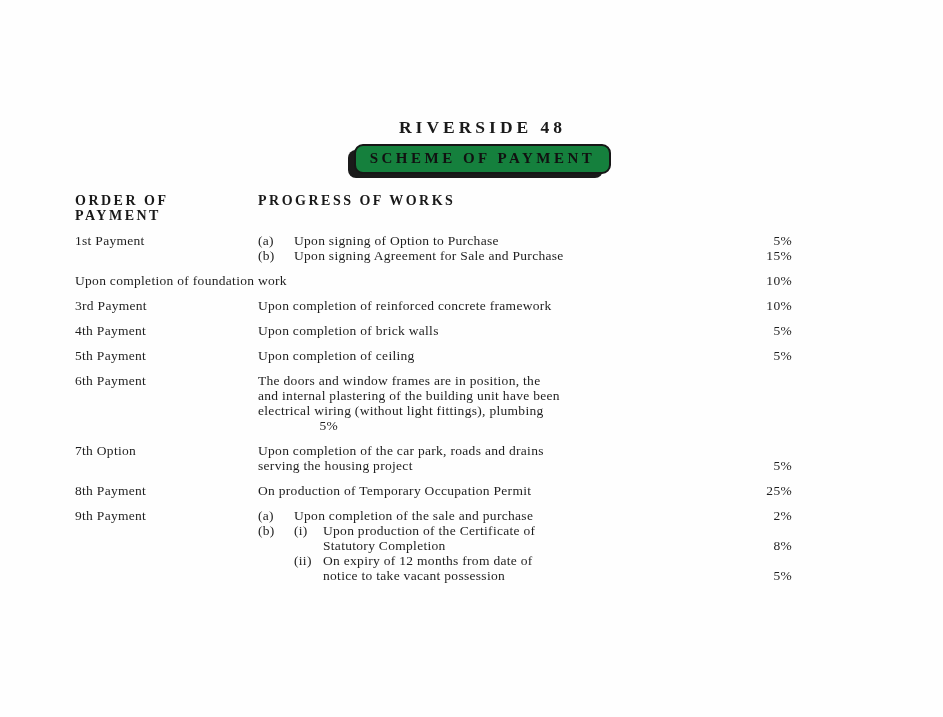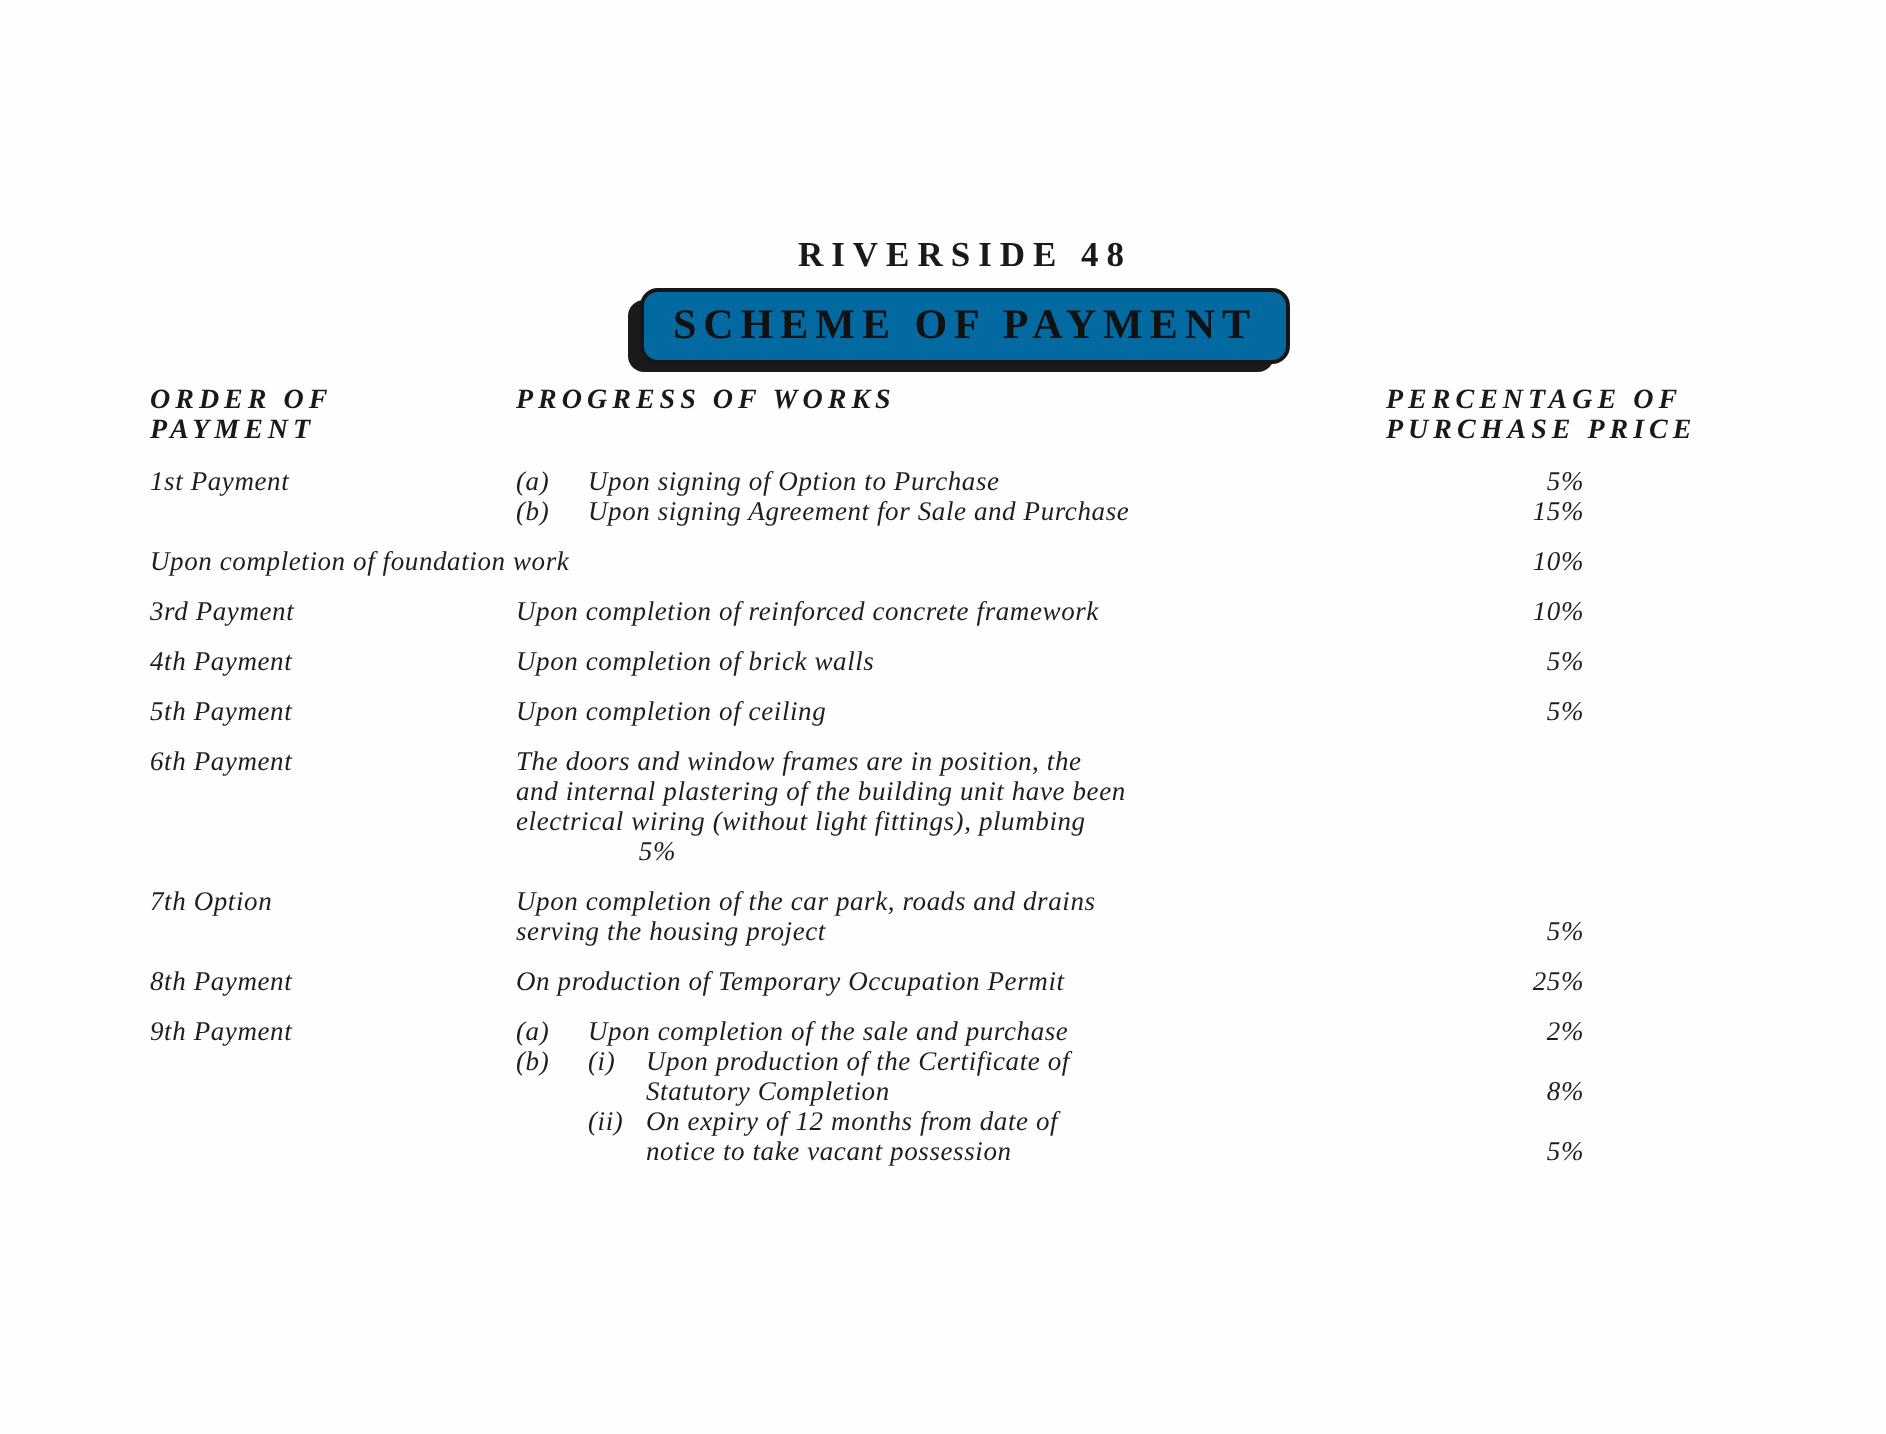--- a/index.html
+++ b/index.html
@@ -15,28 +15,28 @@
   
   .doc-header{position:absolute;top:117px;left:22px;right:0;text-align:center;}
   .doc-title{
     font-size:17.5px;font-weight:bold;letter-spacing:4px;
     line-height:20px;color:#1a1a1a;
   }
   .scheme-box{
     display:inline-block;margin-top:7px;
     border:2.5px solid #161616;border-radius:9px;
     padding:4px 14px 5px 14px;
-    background:#0369a1;
+    background:#15803d;
     box-shadow:-7px 5px 0 -1px #1a1a1a;
-    font-size:21px;font-weight:bold;letter-spacing:3.5px;
+    font-size:15px;font-weight:bold;letter-spacing:3.5px;
     color:#111;
   }
 
   
-  .pay-table{position:absolute;left:75px;top:193px;width:800px;font-style:italic;}
+  .pay-table{position:absolute;left:75px;top:193px;width:800px;}
   .trow{display:flex;align-items:flex-start;margin-bottom:10px;}
   .c1{
     flex:none;width:183px;
     font-size:13.5px;line-height:15px;letter-spacing:0.3px;
   }
   .clines{flex:1;min-width:0;}
   .pline{
     display:flex;align-items:flex-start;
     font-size:13.5px;line-height:15px;letter-spacing:0.3px;
   }
@@ -72,24 +72,20 @@
   <div class="pay-table">
 
     <div class="trow thead">
       <div class="c1">
         <div>ORDER OF</div>
         <div>PAYMENT</div>
       </div>
       <div class="clines">
         <div class="pline">
           <span class="txt hdr">PROGRESS OF WORKS</span>
-          <span class="pcthdr">
-            <div>PERCENTAGE OF</div>
-            <div>PURCHASE PRICE</div>
-          </span>
         </div>
       </div>
     </div>
 
     <div class="trow">
       <div class="c1">1st Payment</div>
       <div class="clines">
         <div class="pline">
           <span class="lab1">(a)</span>
           <span class="txt">Upon signing of Option to Purchase</span>

